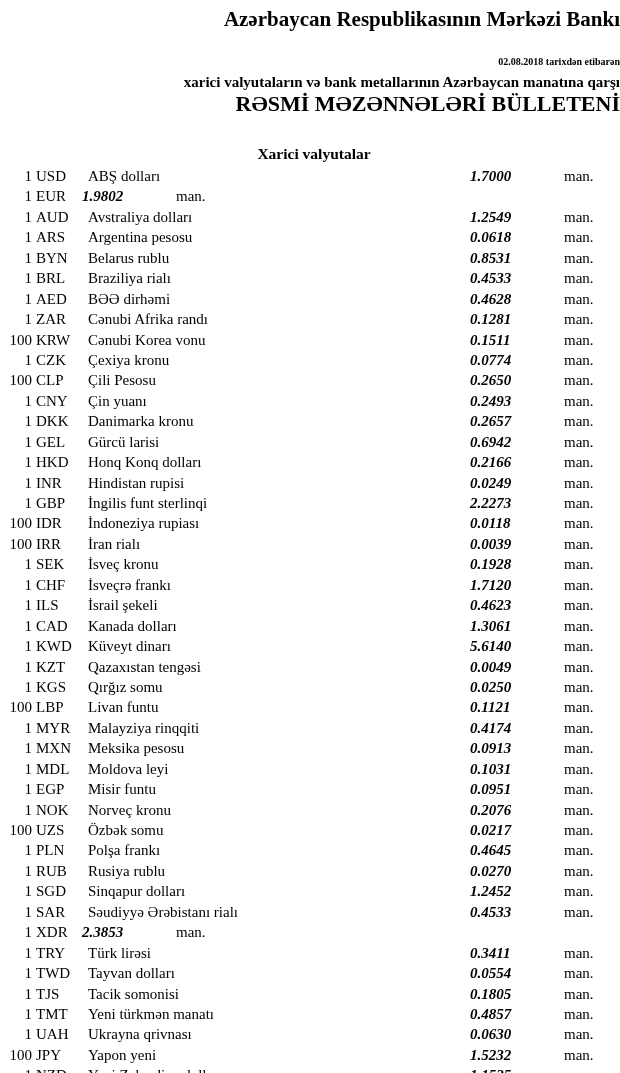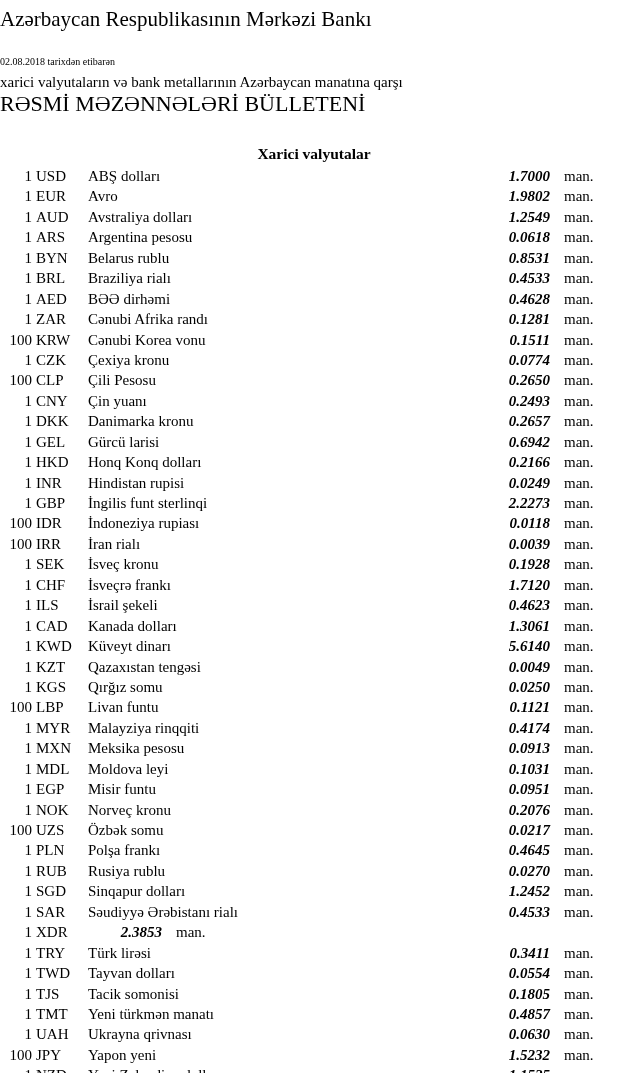--- a/index.html
+++ b/index.html
@@ -7,21 +7,21 @@
     position: relative;
     width: 620px;
     height: 1073px;
     margin: 0 auto;
     background: #ffffff;
     color: #000000;
     font-family: "Liberation Serif", "DejaVu Serif", serif;
     overflow: hidden;
     box-sizing: border-box;
   }
-  .hdr { text-align: left; font-weight: normal; }
+  .hdr { text-align: right; font-weight: bold; }
   .bank-title   { font-size: 21px; line-height: 25px; padding-top: 7px; }
   .date-line    { font-size: 10px; line-height: 21px; margin-top: 19px; }
   .subtitle     { font-size: 15px; line-height: 21px; }
   .bulletin     { font-size: 22px; line-height: 22px; }
   .section-title{
     text-align: center; font-weight: bold;
     font-size: 15.5px; line-height: 20px; margin-top: 29px; margin-left: 8px;
   }
   .rates { margin-top: 2px; }
   .row {
@@ -29,21 +29,21 @@
     height: 20.45px;
     line-height: 20.45px;
     font-size: 15px;
     padding-right: 24px;
     box-sizing: border-box;
     white-space: nowrap;
   }
   .cell-qty  { width: 32px;  text-align: right; flex: none; }
   .cell-code { width: 46px;  text-align: left; margin-left: 4px; flex: none; }
   .cell-name { flex: 1 1 auto; padding-left: 6px; overflow: hidden; }
-  .cell-rate { width: 80px; text-align: right; font-weight: bold; font-style: italic; flex: none; }
+  .cell-rate { width: 80px; font-weight: bold; font-style: italic; flex: none; }
   .cell-unit { width: 32px; margin-left: 14px; flex: none; }
 </style>
 </head>
 <body>
 
 <div class="page">
   <div class="hdr">
     <div class="bank-title">Azərbaycan Respublikasının Mərkəzi Bankı</div>
     <div class="date-line">02.08.2018 tarixdən etibarən</div>
     <div class="subtitle">xarici valyutaların və bank metallarının Azərbaycan manatına qarşı</div>
@@ -57,21 +57,20 @@
     <span class="cell-qty">1</span>
     <span class="cell-code">USD</span>
     <span class="cell-name">ABŞ dolları</span>
     <span class="cell-rate">1.7000</span>
     <span class="cell-unit">man.</span>
   </div>
 
   <div class="row">
     <span class="cell-qty">1</span>
     <span class="cell-code">EUR</span>
-    <span class="cell-name">Avro</span>
     <span class="cell-rate">1.9802</span>
     <span class="cell-unit">man.</span>
   </div>
 
   <div class="row">
     <span class="cell-qty">1</span>
     <span class="cell-code">AUD</span>
     <span class="cell-name">Avstraliya dolları</span>
     <span class="cell-rate">1.2549</span>
     <span class="cell-unit">man.</span>

